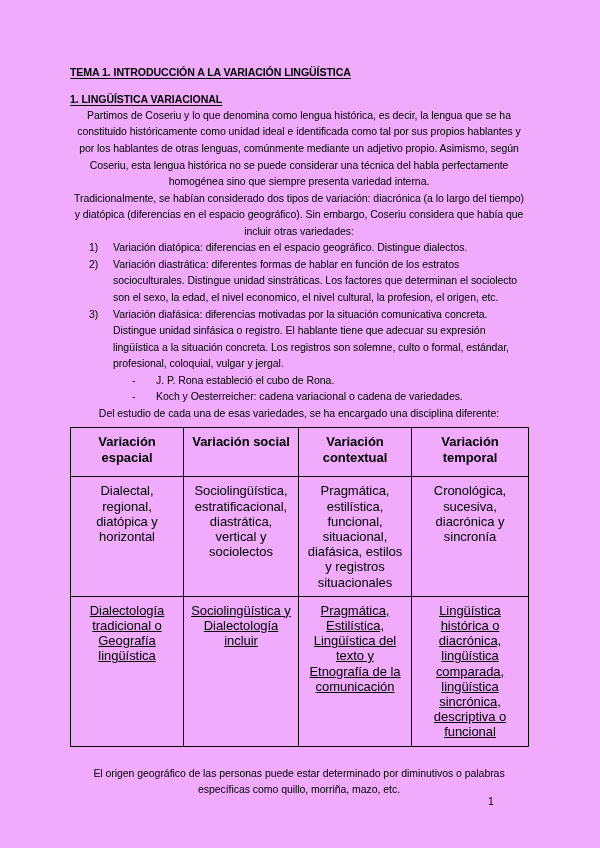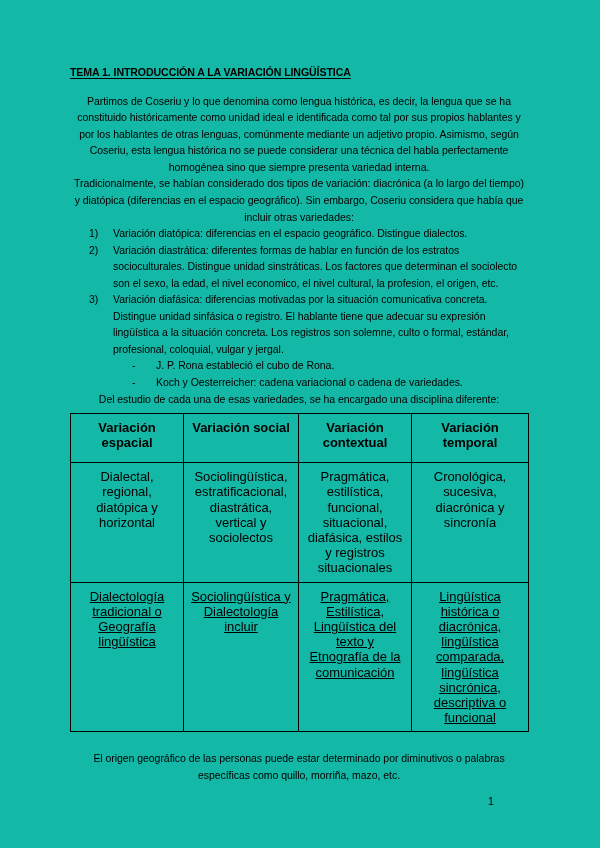--- a/index.html
+++ b/index.html
@@ -16,21 +16,21 @@
     color: #000000;
     overflow: hidden;
   }
 
   .page {
     position: absolute;
     left: 0;
     top: 0;
     width: 600px;
     height: 848px;
-    background: #14b8a6;
+    background: #f0abfc;
   }
 
   .content {
     position: absolute;
     left: 70px;
     top: 66px;
     width: 458px;
   }
 
   
@@ -150,20 +150,21 @@
   .spacer-tbl { height: 18px; }
 </style>
 </head>
 <body>
 
 <div class="page">
   <div class="content">
 
     <h1 class="doc-title">TEMA 1. INTRODUCCIÓN A LA VARIACIÓN LINGÜÍSTICA</h1>
 
+    <h2 class="section-heading">1. LINGÜÍSTICA VARIACIONAL</h2>
 
     <p class="para">Partimos de Coseriu y lo que denomina como lengua histórica, es decir, la lengua que se ha constituido históricamente como unidad ideal e identificada como tal por sus propios hablantes y por los hablantes de otras lenguas, comúnmente mediante un adjetivo propio. Asimismo, según Coseriu, esta lengua histórica no se puede considerar una técnica del habla perfectamente homogénea sino que siempre presenta variedad interna.</p>
 
     <p class="para">Tradicionalmente, se habían considerado dos tipos de variación: diacrónica (a lo largo del tiempo) y diatópica (diferencias en el espacio geográfico). Sin embargo, Coseriu considera que había que incluir otras variedades:</p>
 
     <ol class="num-list">
       <li>Variación diatópica: diferencias en el espacio geográfico. Distingue dialectos.</li>
       <li>Variación diastrática: diferentes formas de hablar en función de los estratos socioculturales. Distingue unidad sinstráticas. Los factores que determinan el sociolecto son el sexo, la edad, el nivel economico, el nivel cultural, la profesion, el origen, etc.</li>
       <li>Variación diafásica: diferencias motivadas por la situación comunicativa concreta. Distingue unidad sinfásica o registro. El hablante tiene que adecuar su expresión lingüística a la situación concreta. Los registros son solemne, culto o formal, estándar, profesional, coloquial, vulgar y jergal.</li>
     </ol>

